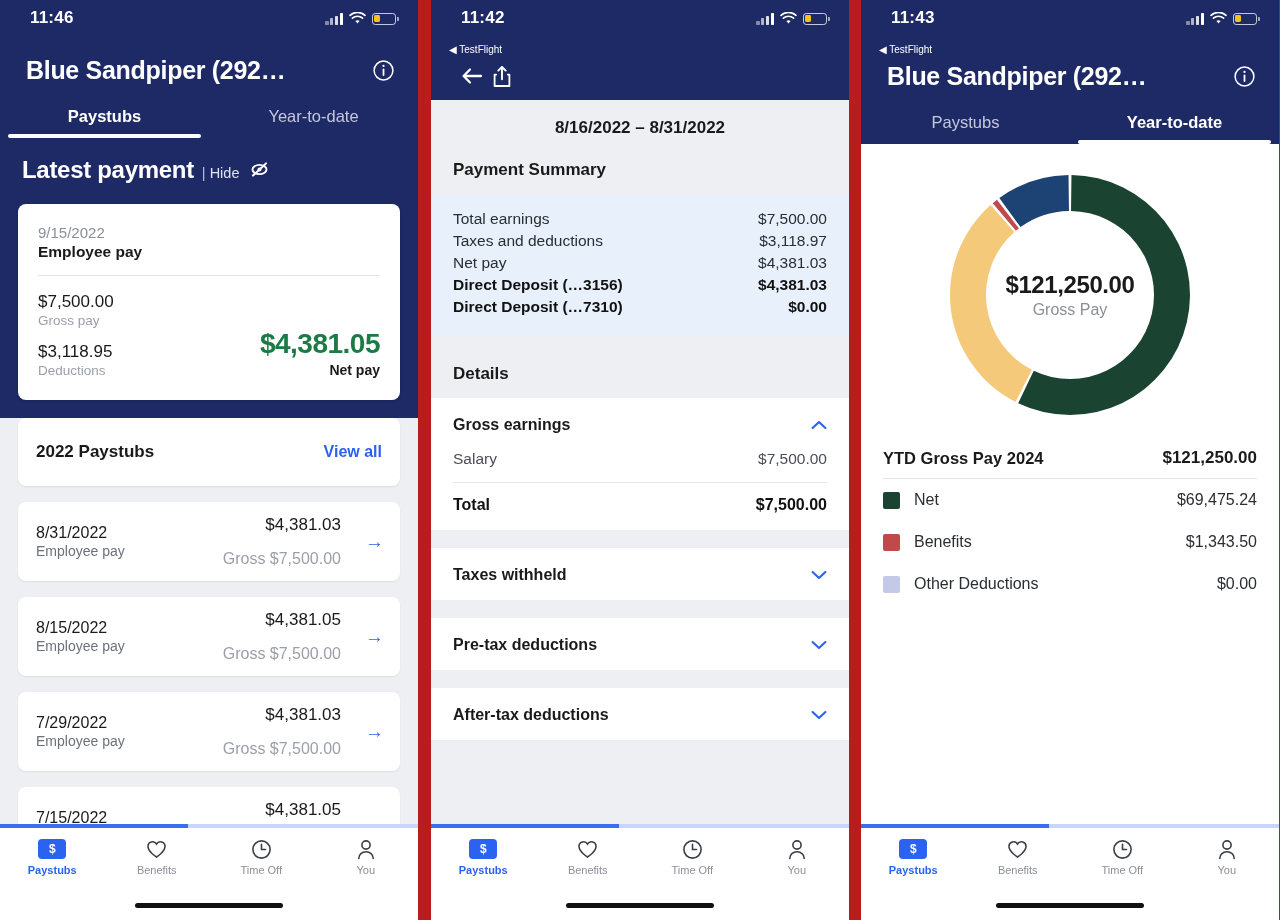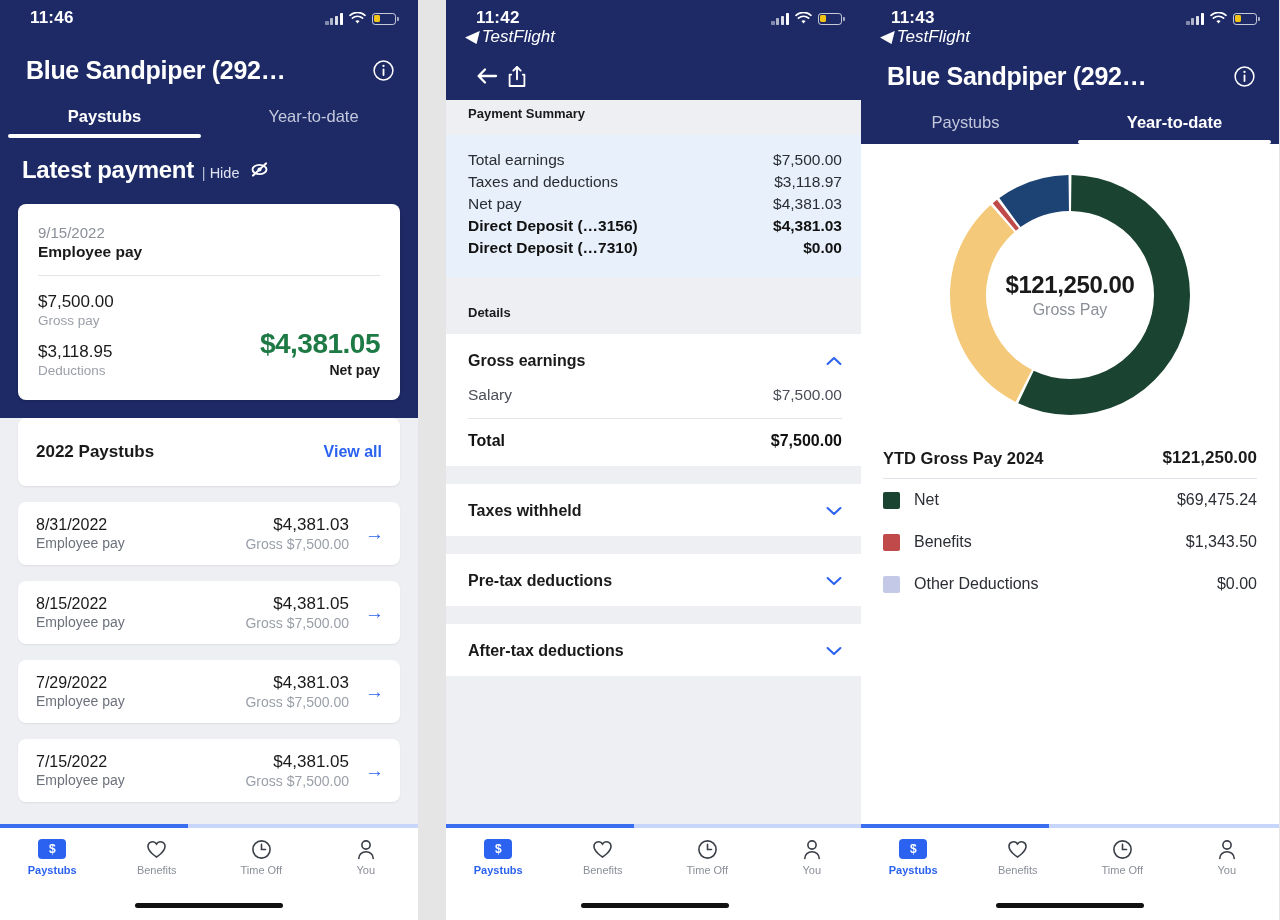--- a/index.html
+++ b/index.html
@@ -2,40 +2,40 @@
 <html><head>
 <meta charset="utf-8">
 <style>
   * { box-sizing: border-box; margin: 0; padding: 0; }
   html, body {
     width: 1280px; height: 920px;
     background: #ffffff;
     font-family: "Liberation Sans", sans-serif;
     overflow: hidden;
   }
-  .stage { position: relative; width: 1280px; height: 920px; background: #e5e5e5; }
+  .stage { position: relative; width: 1280px; height: 920px; background: #b91c1c; }
 
   .phone {
     position: absolute; top: 0; width: 418px; height: 920px;
     background: #ffffff; overflow: hidden;
   }
   #phone1 { left: 0; }
-  #phone2 { left: 446px; }
+  #phone2 { left: 431px; }
   #phone3 { left: 861px; }
 
   
   .statusbar {
     position: relative; height: 46px; background: #1e2a66;
     display: flex; align-items: flex-start; justify-content: space-between;
     padding: 8px 22px 0 30px;
   }
   .statusbar.tall { height: 52px; }
   .sb-left { display: flex; flex-direction: column; }
   .sb-time { color: #fff; font-size: 17px; font-weight: 700; letter-spacing: .2px; line-height: 20px; }
-  .sb-back { color: #fff; font-size: 17px; line-height: 13px; margin-top: 2px; margin-left: -12px; white-space: nowrap; font-style: italic; }
+  .sb-back { color: #fff; font-size: 10px; line-height: 13px; margin-top: 15px; margin-left: -12px; white-space: nowrap; }
   .sb-right { display: flex; align-items: center; gap: 6px; margin-top: 4px; }
   .bars { display: flex; align-items: flex-end; gap: 1.6px; height: 12px; }
   .bars i { display: block; width: 3.2px; background: #fff; border-radius: .7px; }
   .bars i:nth-child(1){height:4px;opacity:.45}
   .bars i:nth-child(2){height:6.5px;opacity:.65}
   .bars i:nth-child(3){height:9px;opacity:.85}
   .bars i:nth-child(4){height:12px}
   .batt { position: relative; width: 24px; height: 12px; border: 1.4px solid rgba(255,255,255,.75); border-radius: 3.2px; }
   .batt::after { content:""; position:absolute; right:-3.6px; top:3.4px; width:2px; height:4.4px; background:rgba(255,255,255,.6); border-radius:0 1px 1px 0; }
   .batt em { position:absolute; left:1.4px; top:1.4px; bottom:1.4px; width:5.5px; background:#f2c417; border-radius:1.4px; }
@@ -69,32 +69,32 @@
   .pc-left .amt { font-size:17px; color:#1a1a1a; }
   .pc-left .lbl { font-size:13.5px; color:#9a9fa8; margin-top:1px; }
   .pc-left .blk + .blk { margin-top:14px; }
   .pc-net { font-size:28px; font-weight:700; color:#1e7a45; letter-spacing:-.5px; text-align:right; }
   .pc-netlbl { font-size:14px; font-weight:700; color:#1a1a1a; text-align:right; margin-top:2px; }
 
   .list-area { background:#edeff3; padding:0 18px; height:100%; }
   .list-head { background:#fff; border-radius:8px; margin-top:-4px; padding:24px 18px; display:flex; justify-content:space-between; align-items:center; box-shadow:0 1px 2px rgba(0,0,0,.08); position:relative; z-index:2; }
   .lh-title { font-size:17px; font-weight:700; color:#1a1a1a; }
   .lh-link { font-size:16px; font-weight:700; color:#2b62f0; }
-  .stub-row { background:#fff; border-radius:8px; margin-top:16px; padding:13px 16px 13px 18px; display:flex; align-items:center; justify-content:space-between; box-shadow:0 1px 2px rgba(0,0,0,.07); }
+  .stub-row { background:#fff; border-radius:8px; margin-top:16px; padding:13px 16px 13px 18px; display:flex; align-items:center; justify-content:space-between; box-shadow:0 1px 2px rgba(0,0,0,.07);gap:8px; }
   .sr-l .d { font-size:16px; color:#1a1a1a; }
   .sr-l .t { font-size:14px; color:#6c717b; margin-top:1px; }
   .sr-mid { text-align:right; margin-left:auto; }
   .sr-mid .n { font-size:17px; color:#1a1a1a; }
-  .sr-mid .g { font-size:14px; color:#9a9fa8; margin-top:1px; }
+  .sr-mid .g { font-size:16px; color:#9a9fa8; margin-top:15px; }
   .sr-arrow { color:#2b62f0; font-size:19px; margin-left:16px; font-weight:700; line-height:1; }
 
   
   .p2-body { background:#edeff3; height:100%; }
   .period { text-align:center; font-size:17px; font-weight:700; color:#1a1a1a; padding:18px 0 16px 0; }
-  .sec-head { font-size:13px; font-weight:700; color:#1a1a1a; padding:6px 22px 14px 22px; }
+  .sec-head { font-size:17px; font-weight:700; color:#1a1a1a; padding:6px 22px 14px 22px; }
   .summary { background:#e8f1fb; padding:14px 22px 18px 22px; }
   .srow { display:flex; justify-content:space-between; font-size:15.5px; color:#2a2d33; line-height:22px; }
   .srow.bold { font-weight:700; color:#111; }
   .gap { height:22px; background:#edeff3; }
   .acc { background:#fff; padding:0 22px; }
   .acc-head { display:flex; align-items:center; justify-content:space-between; padding:18px 0 16px 0; }
   .acc-title { font-size:16px; font-weight:700; color:#1a1a1a; }
   .chev { color:#2b62f0; font-size:14px; line-height:1; }
   .acc-row { display:flex; justify-content:space-between; font-size:15.5px; color:#4a4e57; padding-bottom:14px; }
   .acc-div { height:1px; background:#e3e5e9; }
@@ -346,20 +346,21 @@
       <span class="icon-btn">
         <svg width="20" height="23" viewBox="0 0 20 23">
             <path d="M10 2.2v12" stroke="#fff" stroke-width="1.9" stroke-linecap="round"></path>
             <path d="M6.3 5.6L10 2l3.7 3.6" stroke="#fff" stroke-width="1.9" fill="none" stroke-linecap="round" stroke-linejoin="round"></path>
             <path d="M4.2 9.6H2.6v11.4h14.8V9.6h-1.6" stroke="#fff" stroke-width="1.8" fill="none" stroke-linecap="round" stroke-linejoin="round"></path>
           </svg>
       </span>
     </div>
 
     <div class="p2-body">
+      <div class="period">8/16/2022 – 8/31/2022</div>
       <div class="sec-head">Payment Summary</div>
       <div class="summary">
         <div class="srow">
           <span>Total earnings</span>
           <span>$7,500.00</span>
         </div>
         <div class="srow">
           <span>Taxes and deductions</span>
           <span>$3,118.97</span>
         </div>

